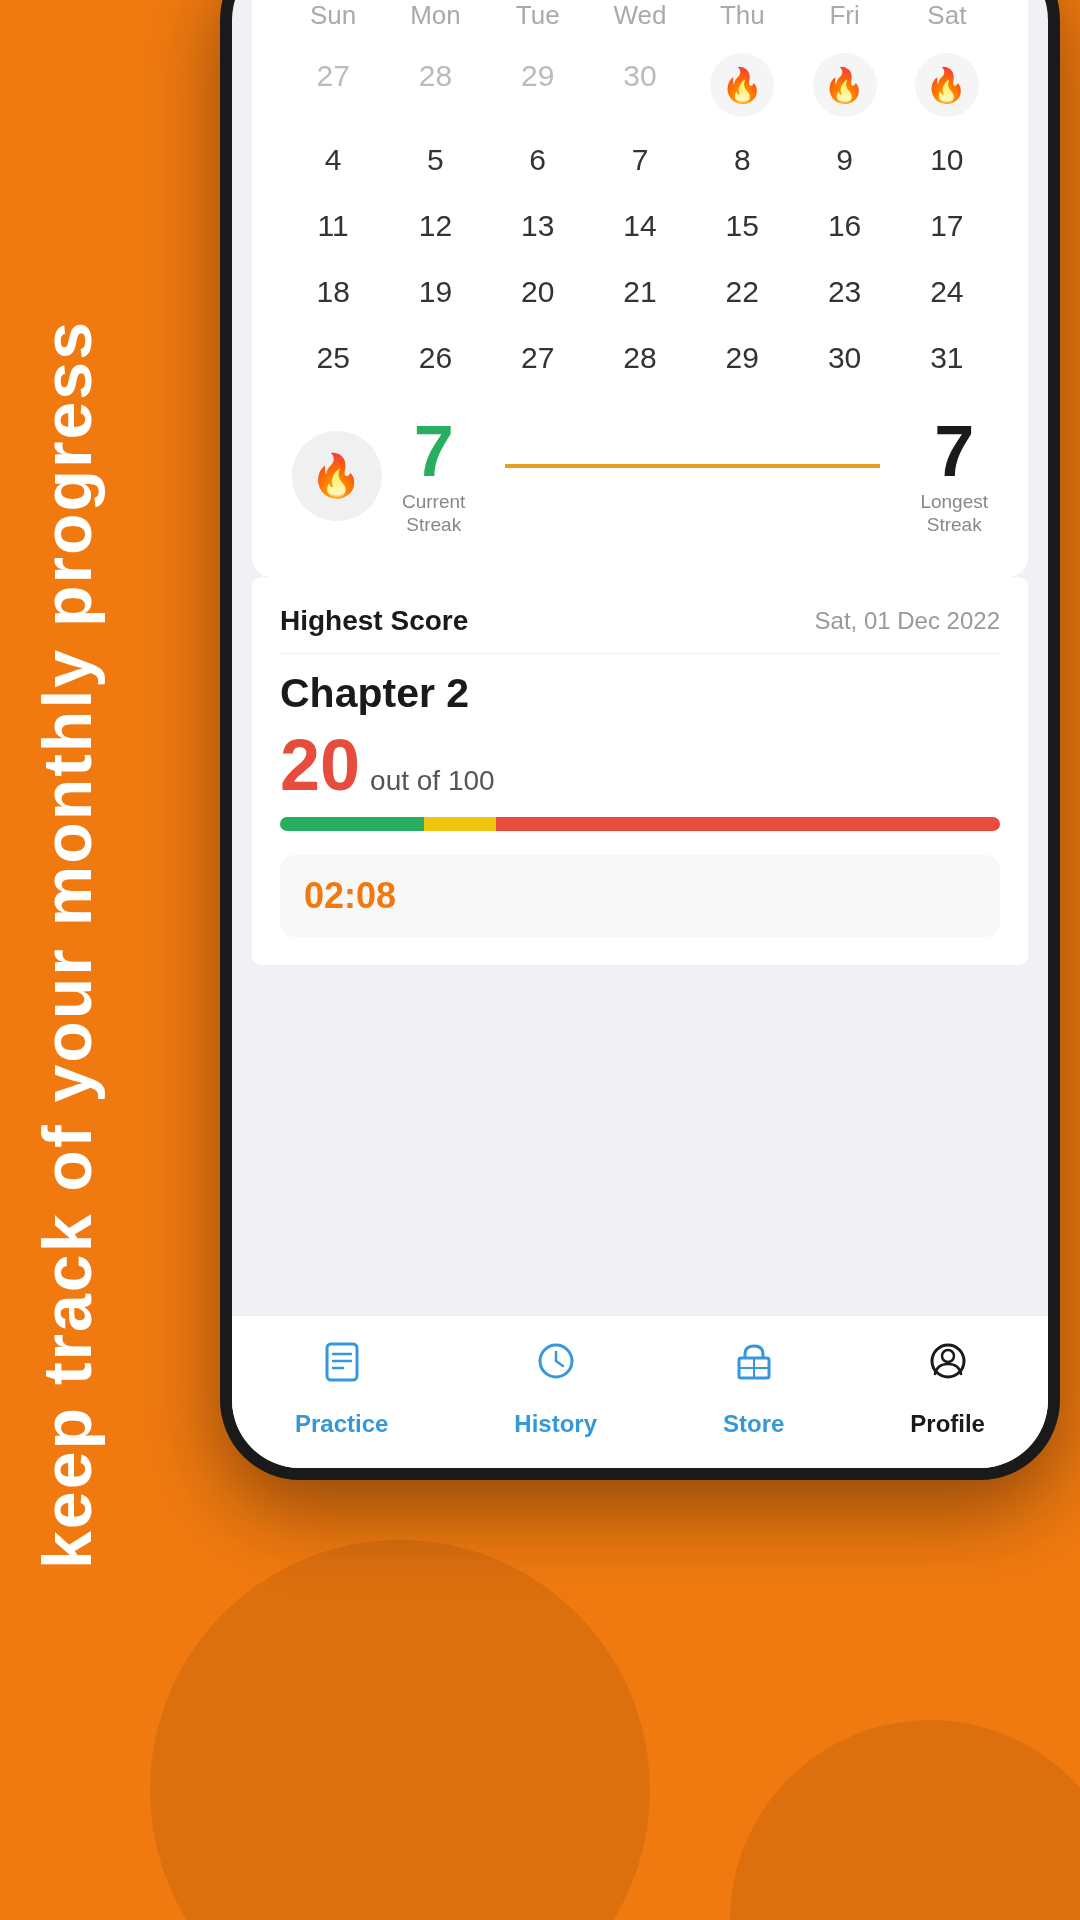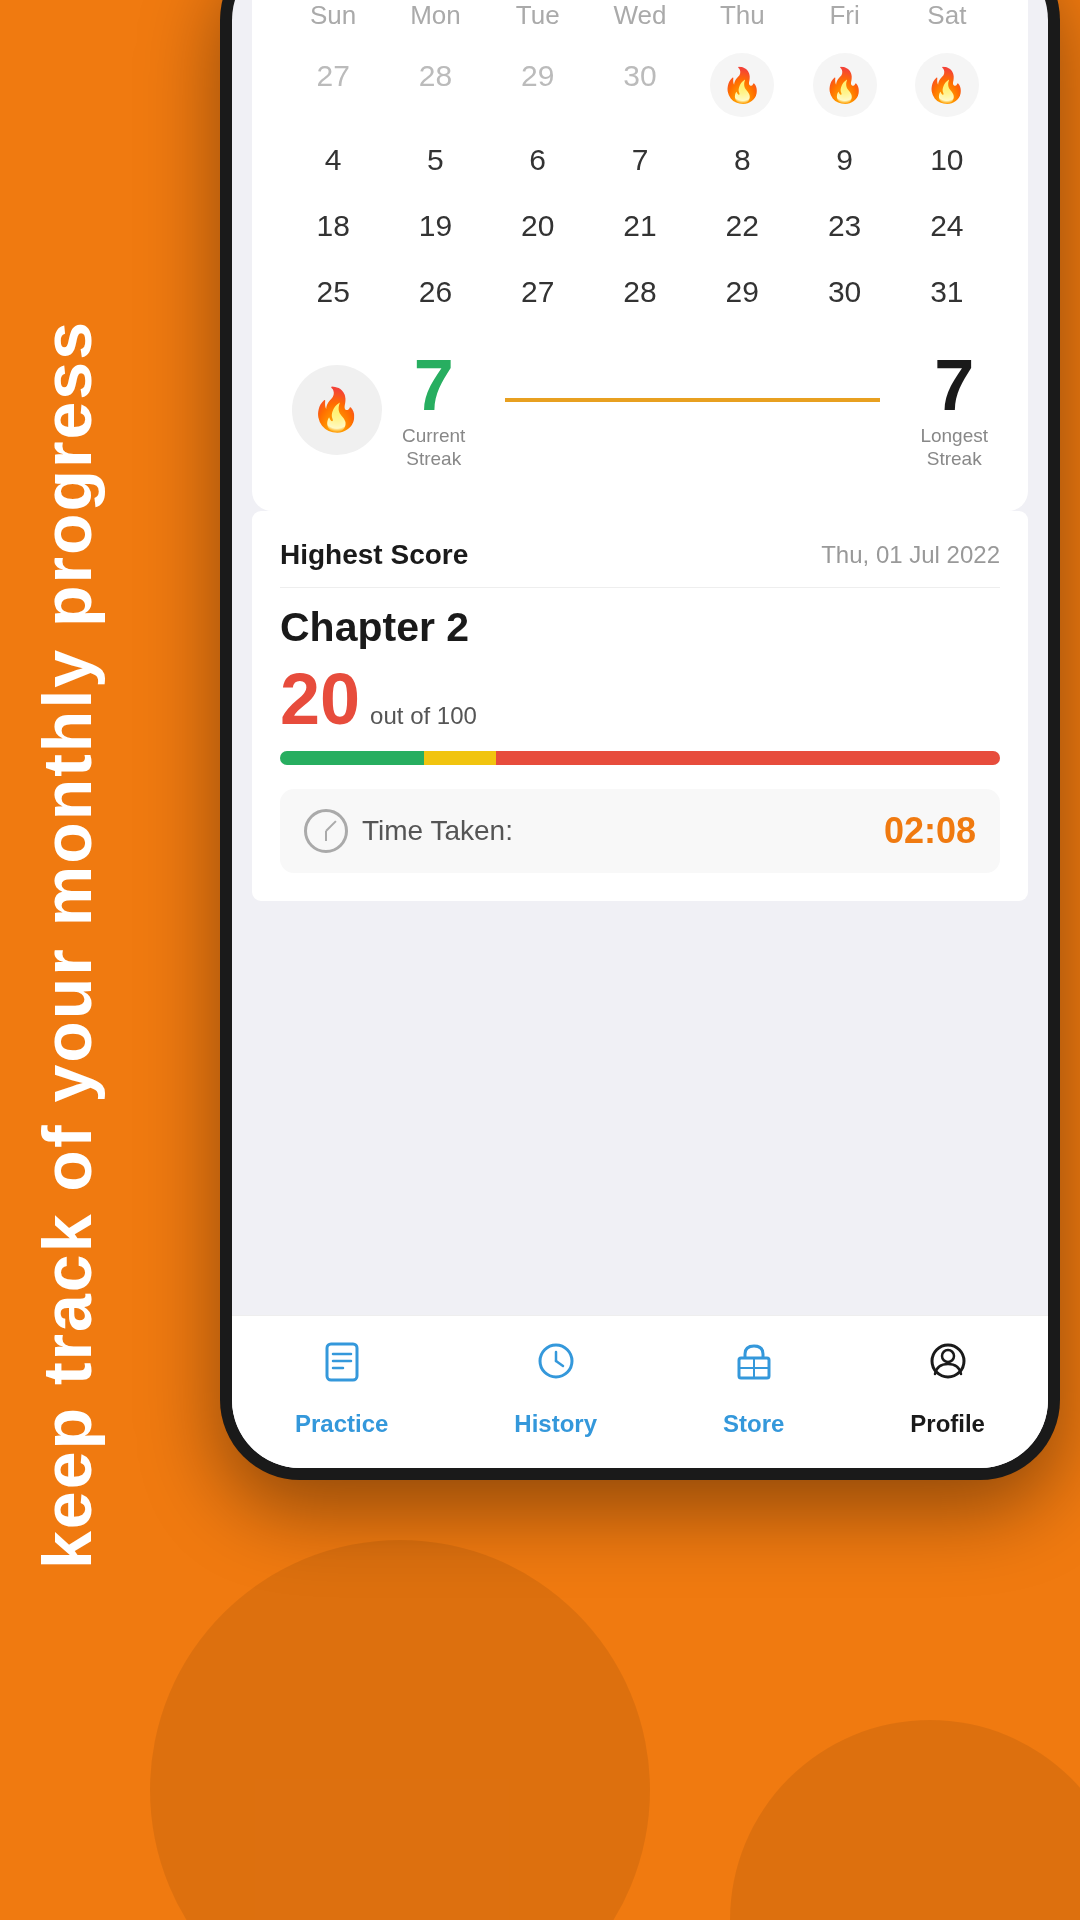--- a/index.html
+++ b/index.html
@@ -246,21 +246,21 @@
     }
 
     .score-number {
       font-size: 72px;
       font-weight: 700;
       color: #e74c3c;
       line-height: 1;
     }
 
     .score-out-of {
-      font-size: 24px;
+      font-size: 28px;
       color: #555;
     }
 
     
     .progress-bar-container {
       height: 14px;
       background: #eee;
       border-radius: 7px;
       overflow: hidden;
       margin-bottom: 24px;
@@ -434,20 +434,29 @@
         <div class="calendar-row">
           <div class="cal-day">4</div>
           <div class="cal-day">5</div>
           <div class="cal-day">6</div>
           <div class="cal-day">7</div>
           <div class="cal-day">8</div>
           <div class="cal-day">9</div>
           <div class="cal-day">10</div>
         </div>
 
+        <div class="calendar-row">
+          <div class="cal-day">11</div>
+          <div class="cal-day">12</div>
+          <div class="cal-day">13</div>
+          <div class="cal-day">14</div>
+          <div class="cal-day">15</div>
+          <div class="cal-day">16</div>
+          <div class="cal-day">17</div>
+        </div>
 
         <div class="calendar-row">
           <div class="cal-day">18</div>
           <div class="cal-day">19</div>
           <div class="cal-day">20</div>
           <div class="cal-day">21</div>
           <div class="cal-day">22</div>
           <div class="cal-day">23</div>
           <div class="cal-day">24</div>
         </div>
@@ -477,37 +486,33 @@
           </div>
         </div>
 
       </div>
     </div>
 
 
     <div class="stats-card">
       <div class="stats-card-header">
         <div class="highest-score-label">Highest Score</div>
-        <div class="highest-score-date">Thu, 01 Jul 2022</div>
+        <div class="highest-score-date">Sat, 01 Dec 2022</div>
       </div>
       <div class="chapter-label">Chapter 2</div>
       <div class="score-display">
         <span class="score-number">20</span>
         <span class="score-out-of">out of 100</span>
       </div>
       <div class="progress-bar-container">
         <div class="progress-green"></div>
         <div class="progress-yellow"></div>
         <div class="progress-red"></div>
       </div>
       <div class="time-taken-box">
-        <div class="time-taken-left">
-          <div class="clock-icon"></div>
-          <span class="time-taken-label">Time Taken:</span>
-        </div>
         <span class="time-value">02:08</span>
       </div>
     </div>
 
     <div class="spacer"></div>
 
     <nav class="bottom-nav">
 
       <div class="nav-item">
         <div class="nav-icon">

